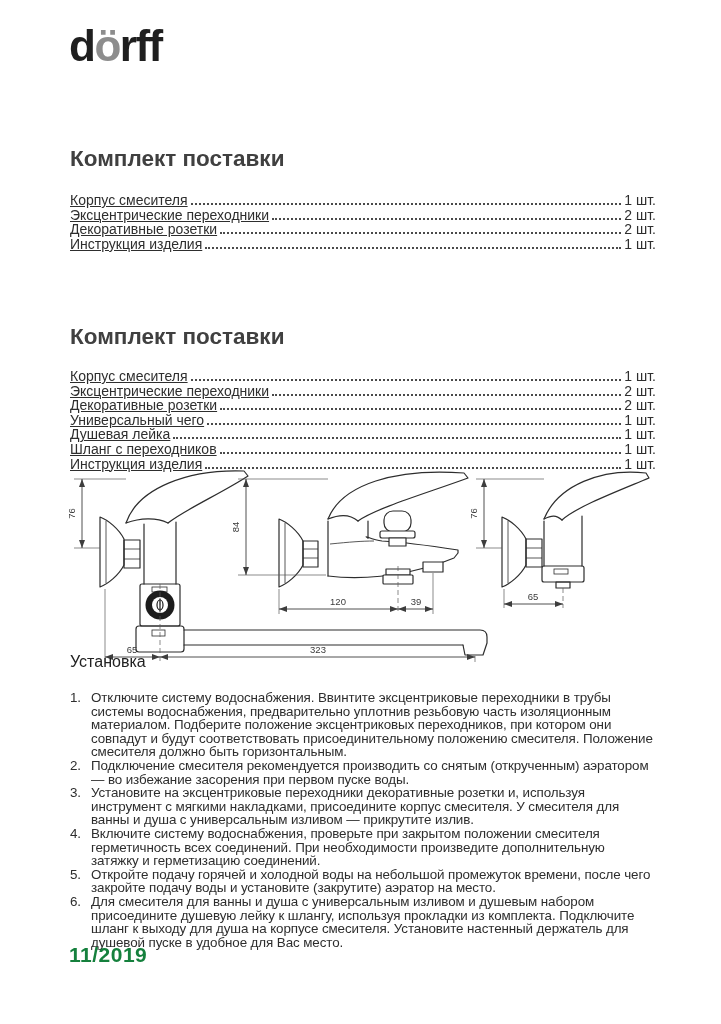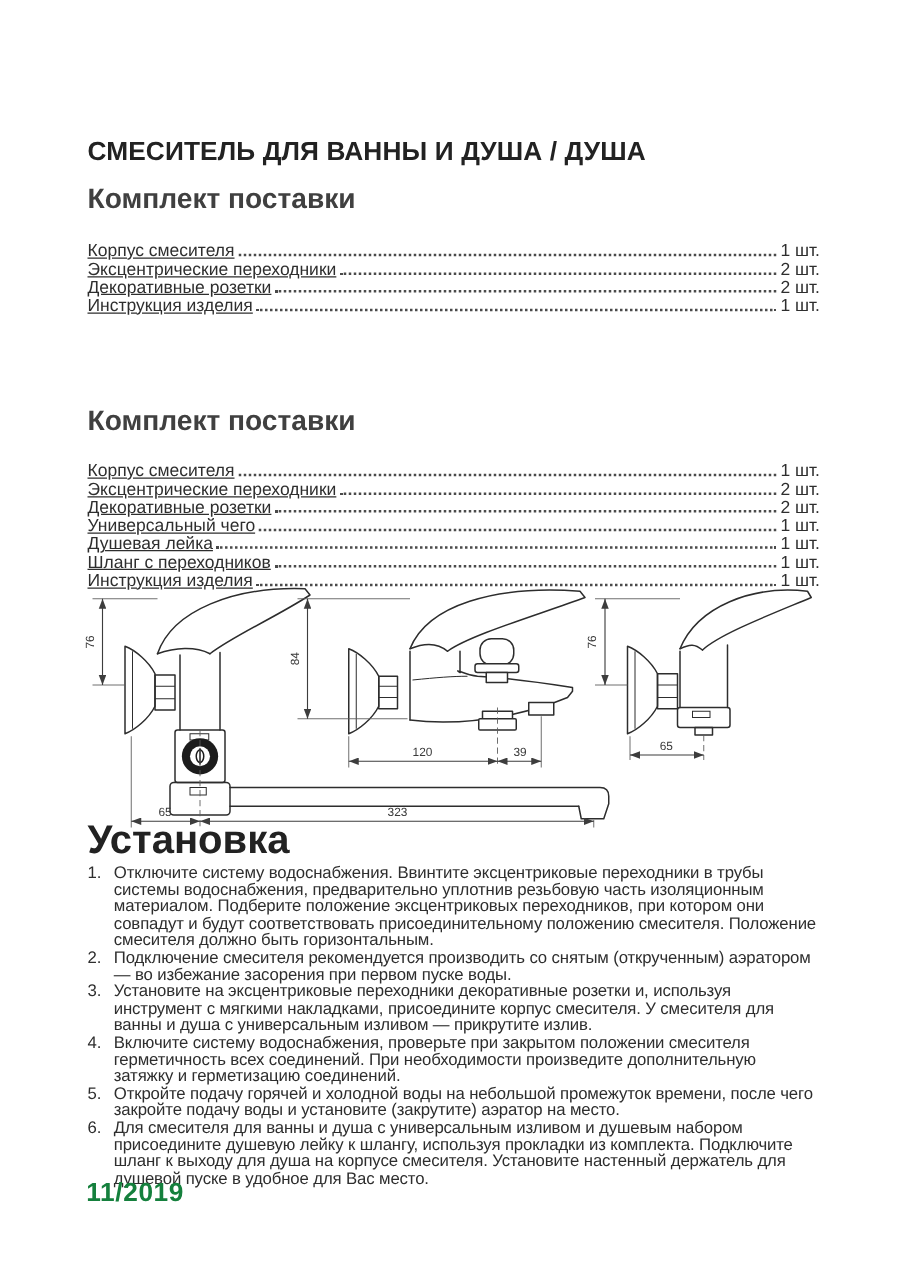--- a/index.html
+++ b/index.html
@@ -49,40 +49,42 @@
   .ln   { fill:none; stroke:#2d2d2d; stroke-width:1.2; stroke-linejoin:round; stroke-linecap:round; }
   .ln2  { fill:none; stroke:#2d2d2d; stroke-width:0.8; }
   .lnw  { fill:#ffffff; stroke:#2d2d2d; stroke-width:1.2; stroke-linejoin:round; }
   .dim  { stroke:#3d3d3d; stroke-width:0.9; fill:none; }
   .ext  { stroke:#5a5a5a; stroke-width:0.7; fill:none; }
   .cl   { stroke:#5a5a5a; stroke-width:0.7; fill:none; stroke-dasharray:5 3; }
   .dtxt { font-size:9.5px; fill:#3a3a3a; font-family:"Liberation Sans", sans-serif; }
 
   .install-heading {
     position:absolute; left:70px; top:653px;
-    font-size:32px; font-weight:bold; color:#222;
+    font-size:16px; font-weight:normal; color:#222;
   }
   .steps { position:absolute; left:70px; top:691px; width:586px; }
   .step {
     display:grid; grid-template-columns:21px 1fr;
     font-size:13.4px; line-height:13.6px; letter-spacing:-0.1px;
   }
   .footer {
     position:absolute; left:69px; top:943px;
     font-size:21px; font-weight:bold; letter-spacing:0.5px;
     color:#15803d;
   }
 </style>
 </head>
 <body>
 
 <div class="page">
 
-
-  <div class="doc-title" id="title1">СМЕСИТЕЛЬ ДЛЯ ВАННЫ И ДУША / ДУША</div>
+  <div class="logo">
+    <span>d</span><span class="logo-gray">ö</span><span>rff</span>
+  </div>
+
 
   <div class="kit-heading" id="kit1-heading">Комплект поставки</div>
 
   <div class="kit-list" id="kit1-list">
     <div class="kit-row">
       <span class="kit-label">Корпус смесителя</span>
       <span class="kit-leader"></span>
       <span class="kit-qty">1 шт.</span>
     </div>
     <div class="kit-row">

